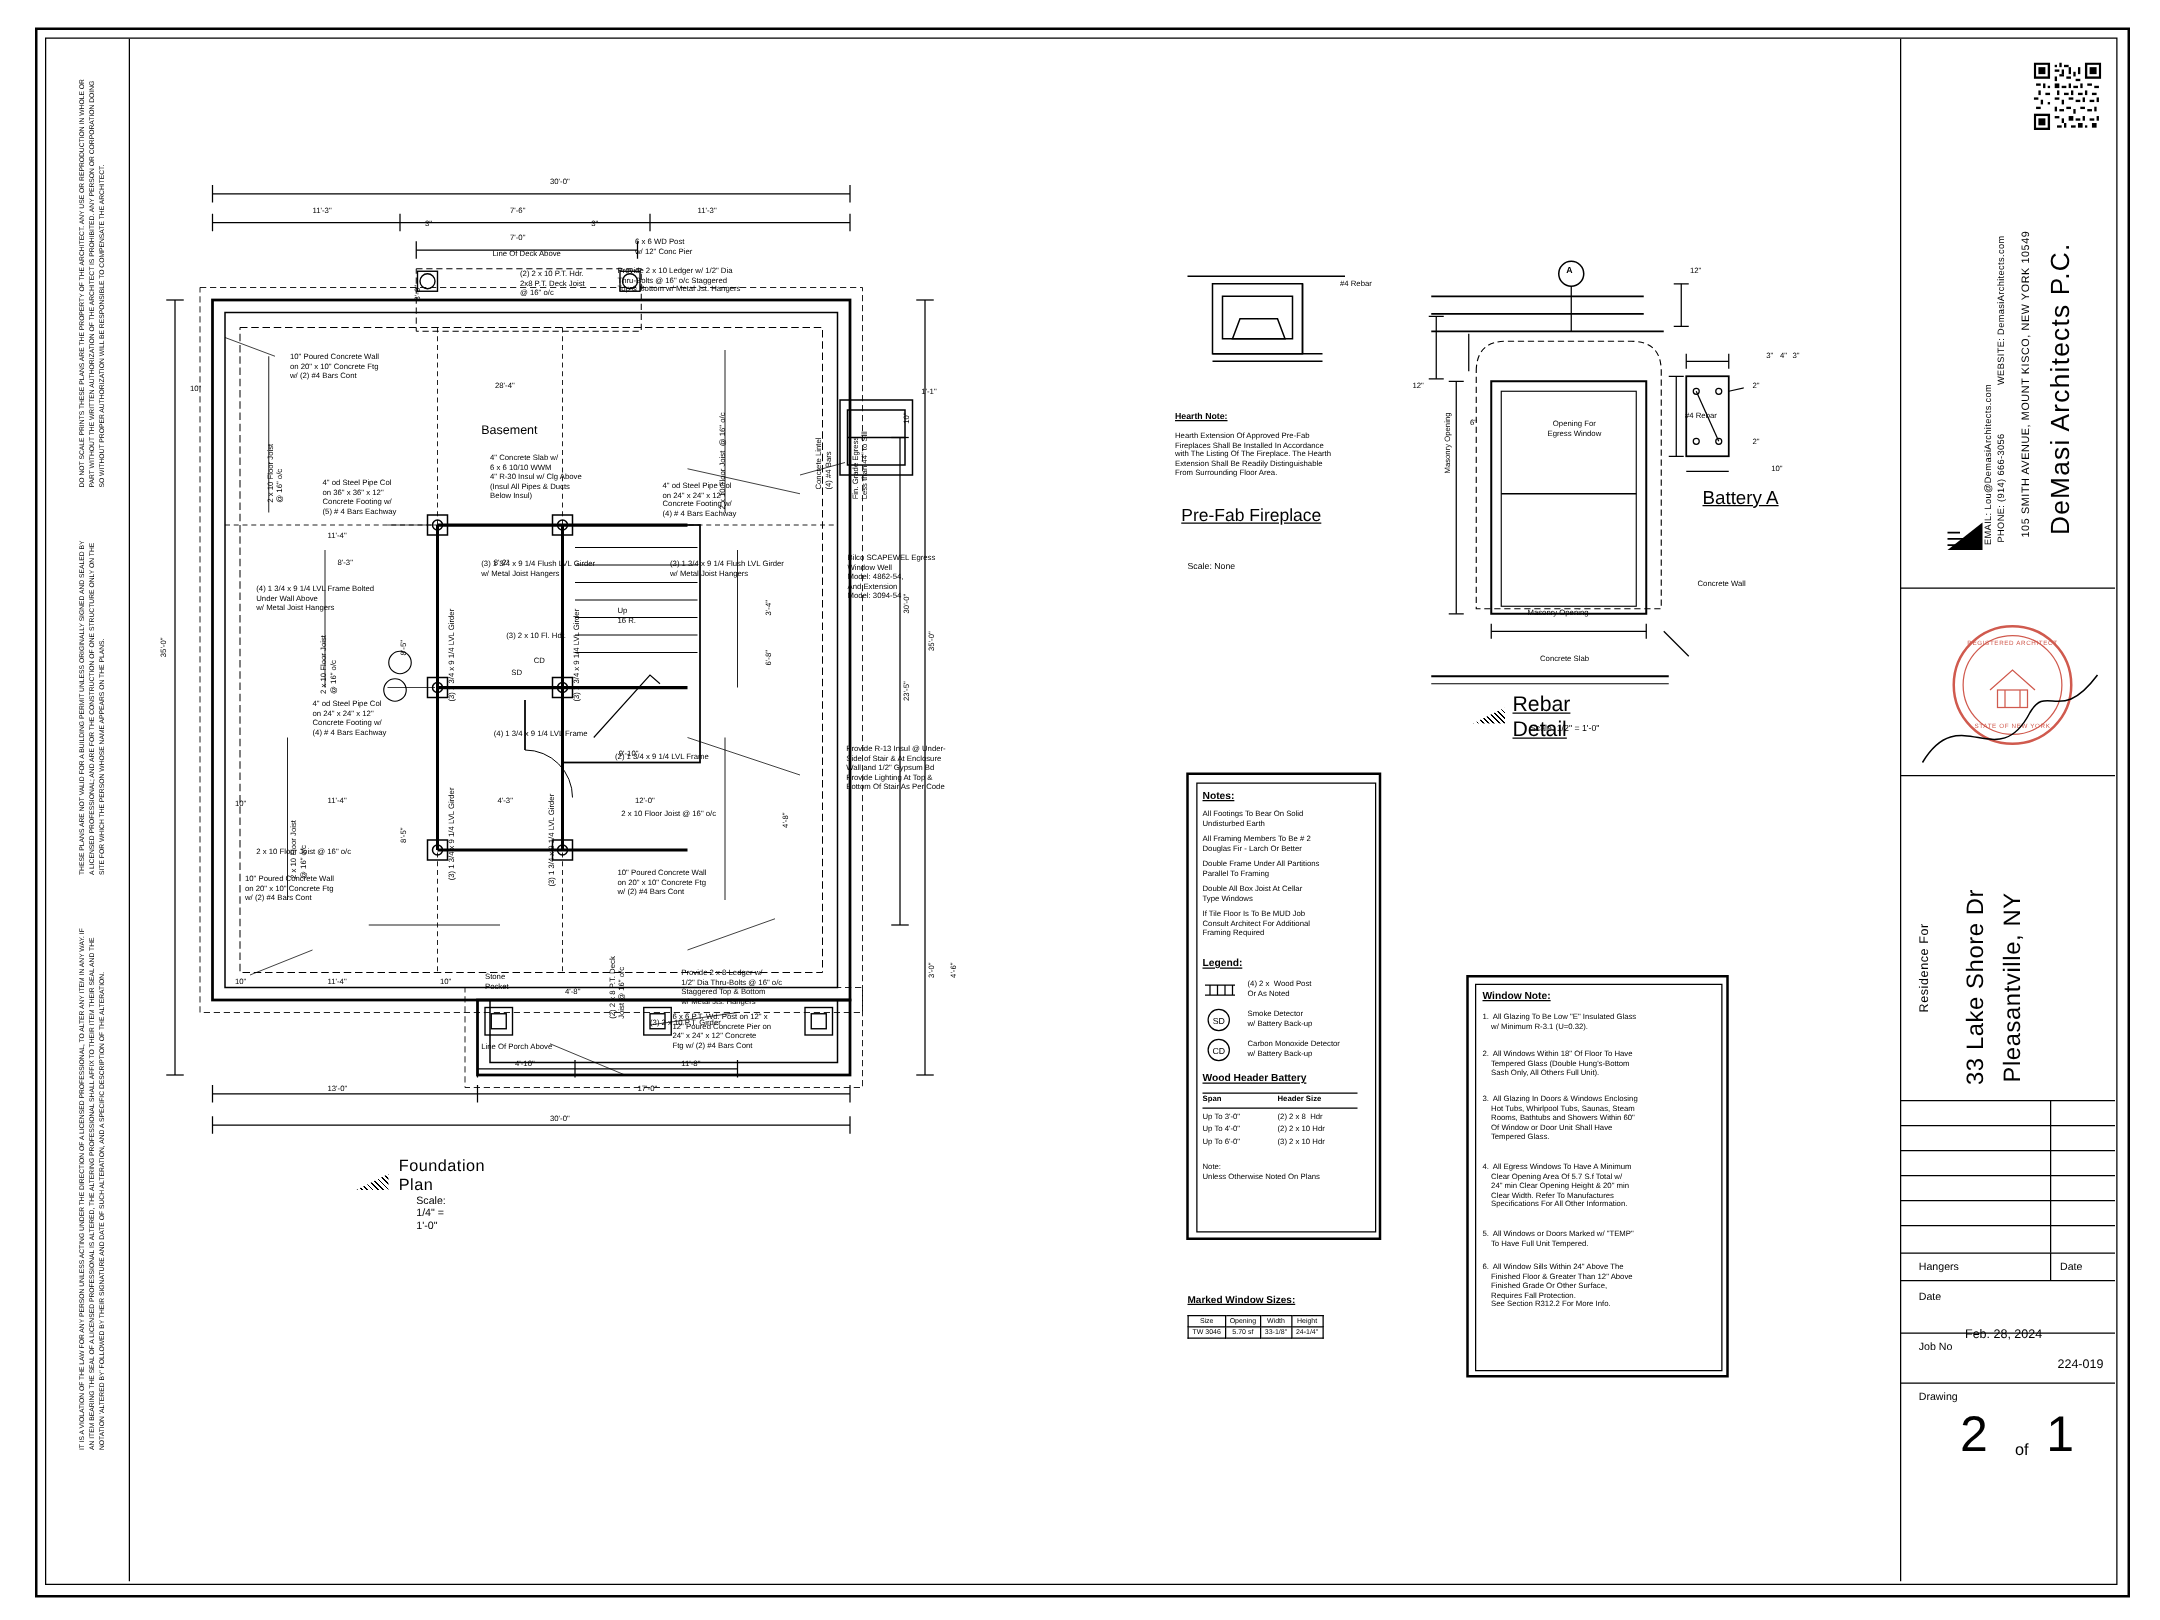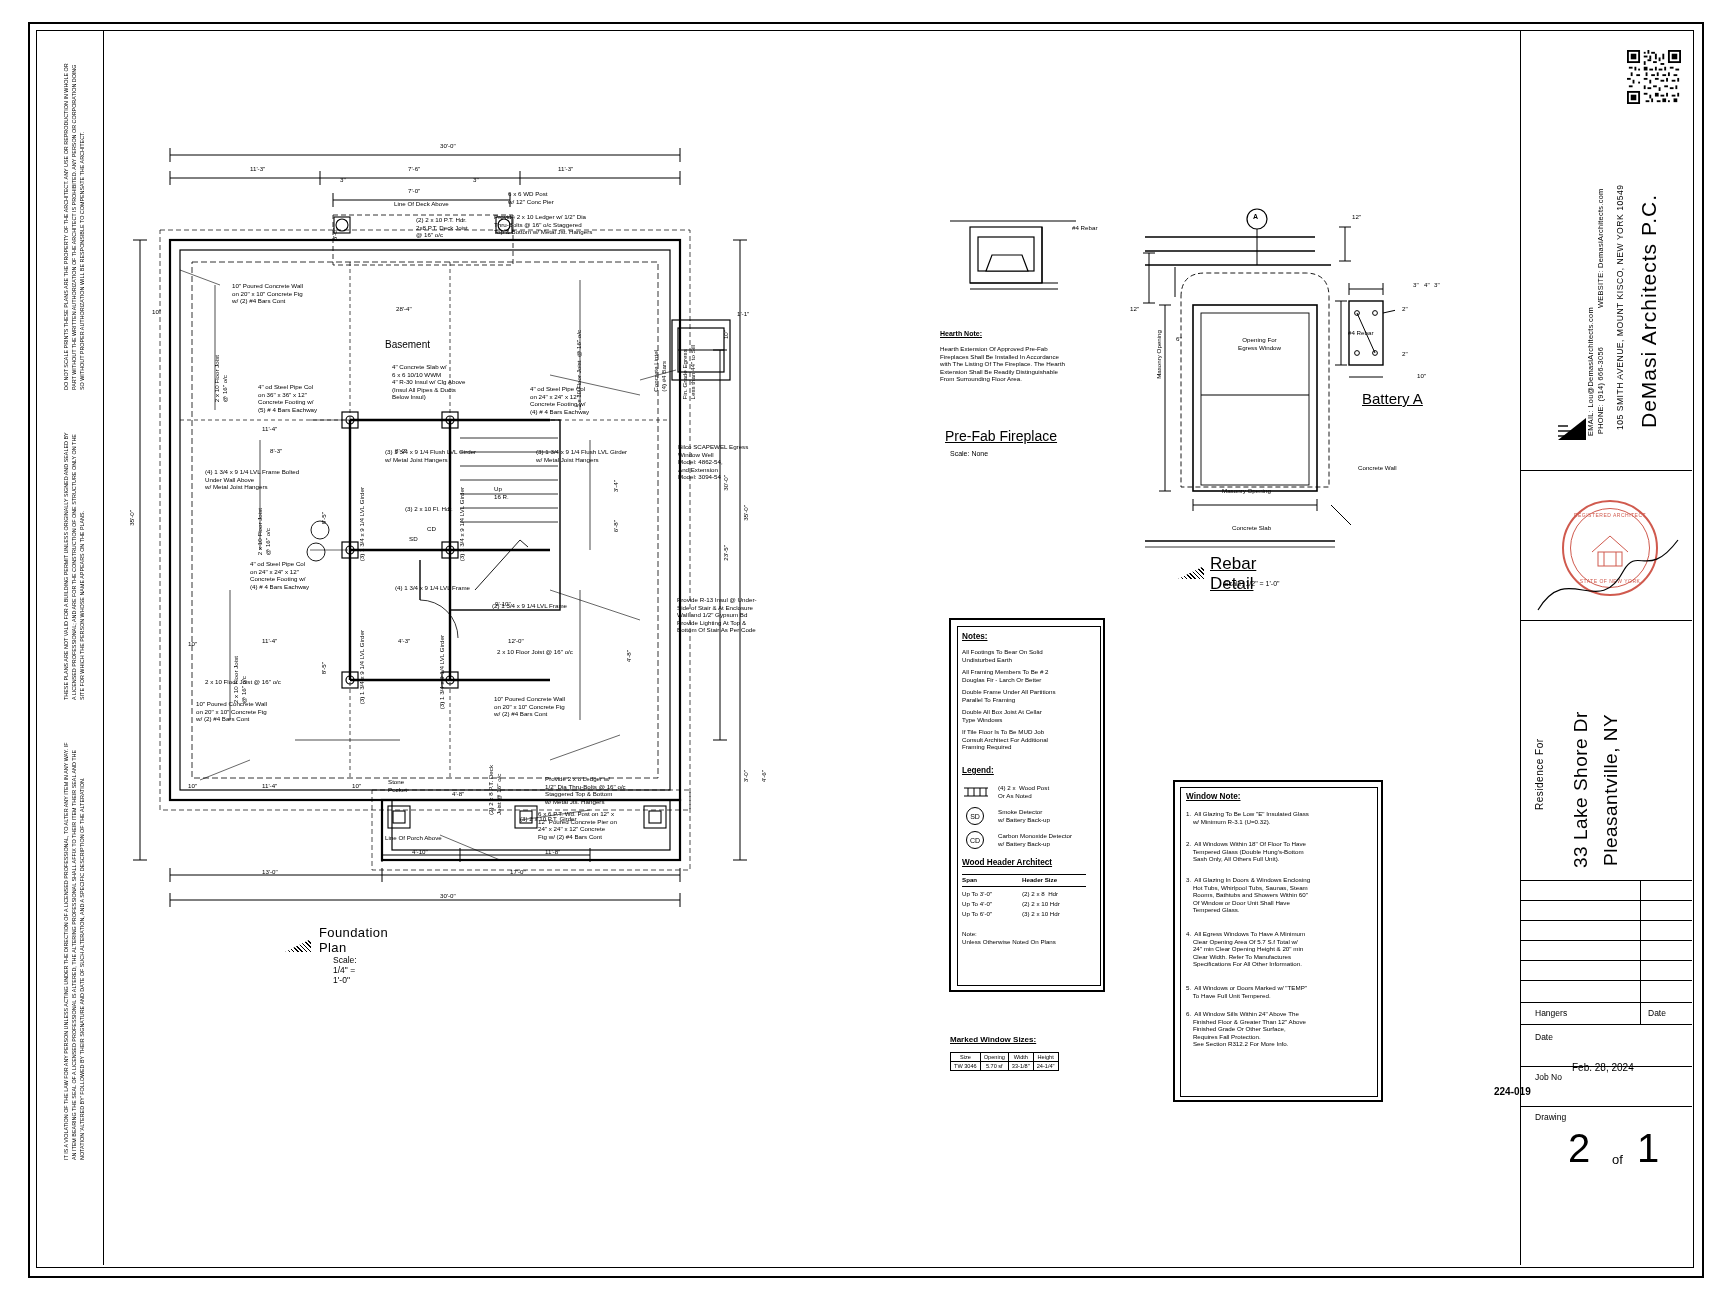--- a/index.html
+++ b/index.html
@@ -361,21 +361,21 @@
       <line x1="22" y1="74" x2="110" y2="74"></line>
       <line x1="94" y1="12" x2="94" y2="68"></line>
     </g>
   </svg>
   <div class="abs t7" style="left:940px;top:330px;font-weight:bold;text-decoration:underline;">Hearth Note:</div>
   <div class="abs t" style="left:940px;top:345px;">Hearth Extension Of Approved Pre-Fab
 Fireplaces Shall Be Installed In Accordance
 with The Listing Of The Fireplace. The Hearth
 Extension Shall Be Readily Distinguishable
 From Surrounding Floor Area.</div>
-  <div class="abs" style="left:945px;top:428px;font-size:14px;text-decoration:underline;">Pre-Fab Fireplace</div>
+  <div class="abs" style="left:945px;top:404px;font-size:14px;text-decoration:underline;">Pre-Fab Fireplace</div>
   <div class="abs t7" style="left:950px;top:450px;">Scale: None</div>
 
   <svg class="abs" style="left:1135px;top:205px;" width="260" height="390" viewBox="0 0 260 390">
     <g fill="none" stroke="#000" stroke-width="1">
 
       <line x1="10" y1="32" x2="180" y2="32" stroke-width="1.4"></line>
       <line x1="10" y1="46" x2="180" y2="46" stroke-width="1.4"></line>
       <line x1="10" y1="60" x2="196" y2="60" stroke-width="1.4"></line>
 
       <circle cx="122" cy="14" r="10" stroke-width="1.2"></circle>
@@ -488,21 +488,21 @@
   </svg>
   <div class="abs t" style="left:998px;top:808px;">Smoke Detector
 w/ Battery Back-up</div>
   <svg class="abs" style="left:963px;top:830px;" width="24" height="20" viewBox="0 0 24 20">
     <circle cx="12" cy="10" r="8.5" stroke="#000" fill="none" stroke-width="1"></circle>
     <text x="12" y="13" font-size="7" text-anchor="middle" font-family="Liberation Sans">CD</text>
   </svg>
   <div class="abs t" style="left:998px;top:832px;">Carbon Monoxide Detector
 w/ Battery Back-up</div>
 
-  <div class="abs hdr" style="left:962px;top:858px;">Wood Header Architect</div>
+  <div class="abs hdr" style="left:962px;top:858px;">Wood Header Battery</div>
   <div class="abs" style="left:962px;top:874px;width:124px;border-bottom:1px solid #000;"></div>
   <div class="abs t" style="left:962px;top:876px;font-weight:bold;">Span</div>
   <div class="abs t" style="left:1022px;top:876px;font-weight:bold;">Header Size</div>
   <div class="abs" style="left:962px;top:886px;width:124px;border-bottom:1px solid #000;"></div>
   <div class="abs t" style="left:962px;top:890px;">Up To 3'-0"</div>
   <div class="abs t" style="left:1022px;top:890px;">(2) 2 x 8  Hdr</div>
   <div class="abs t" style="left:962px;top:900px;">Up To 4'-0"</div>
   <div class="abs t" style="left:1022px;top:900px;">(2) 2 x 10 Hdr</div>
   <div class="abs t" style="left:962px;top:910px;">Up To 6'-0"</div>
   <div class="abs t" style="left:1022px;top:910px;">(3) 2 x 10 Hdr</div>
@@ -685,20 +685,20 @@
   <div class="abs" style="left:1520px;top:1002px;width:172px;border-top:1px solid #000;"></div>
   <div class="abs tbl-lbl" style="left:1535px;top:1008px;">Hangers</div>
   <div class="abs tbl-lbl" style="left:1648px;top:1008px;">Date</div>
   <div class="abs" style="left:1520px;top:1024px;width:172px;border-top:1px solid #000;"></div>
   <div class="abs" style="left:1640px;top:1002px;height:22px;border-left:1px solid #000;"></div>
 
   <div class="abs tbl-lbl" style="left:1535px;top:1032px;">Date</div>
   <div class="abs tbl-val" style="left:1572px;top:1046px;margin-top:16px;">Feb. 28, 2024</div>
   <div class="abs" style="left:1520px;top:1066px;width:172px;border-top:1px solid #000;"></div>
   <div class="abs tbl-lbl" style="left:1535px;top:1072px;">Job No</div>
-  <div class="abs tbl-val" style="left:1494px;top:1086px;font-weight:bold;">224-019</div>
+  <div class="abs tbl-val" style="left:1646px;top:1086px;">224-019</div>
   <div class="abs" style="left:1520px;top:1106px;width:172px;border-top:1px solid #000;"></div>
   <div class="abs tbl-lbl" style="left:1535px;top:1112px;">Drawing</div>
   <div class="abs" style="left:1568px;top:1126px;font-size:40px;">2</div>
   <div class="abs" style="left:1612px;top:1152px;font-size:13px;">of</div>
   <div class="abs" style="left:1637px;top:1126px;font-size:40px;">1</div>
 
 </div>
 
 </body></html>

